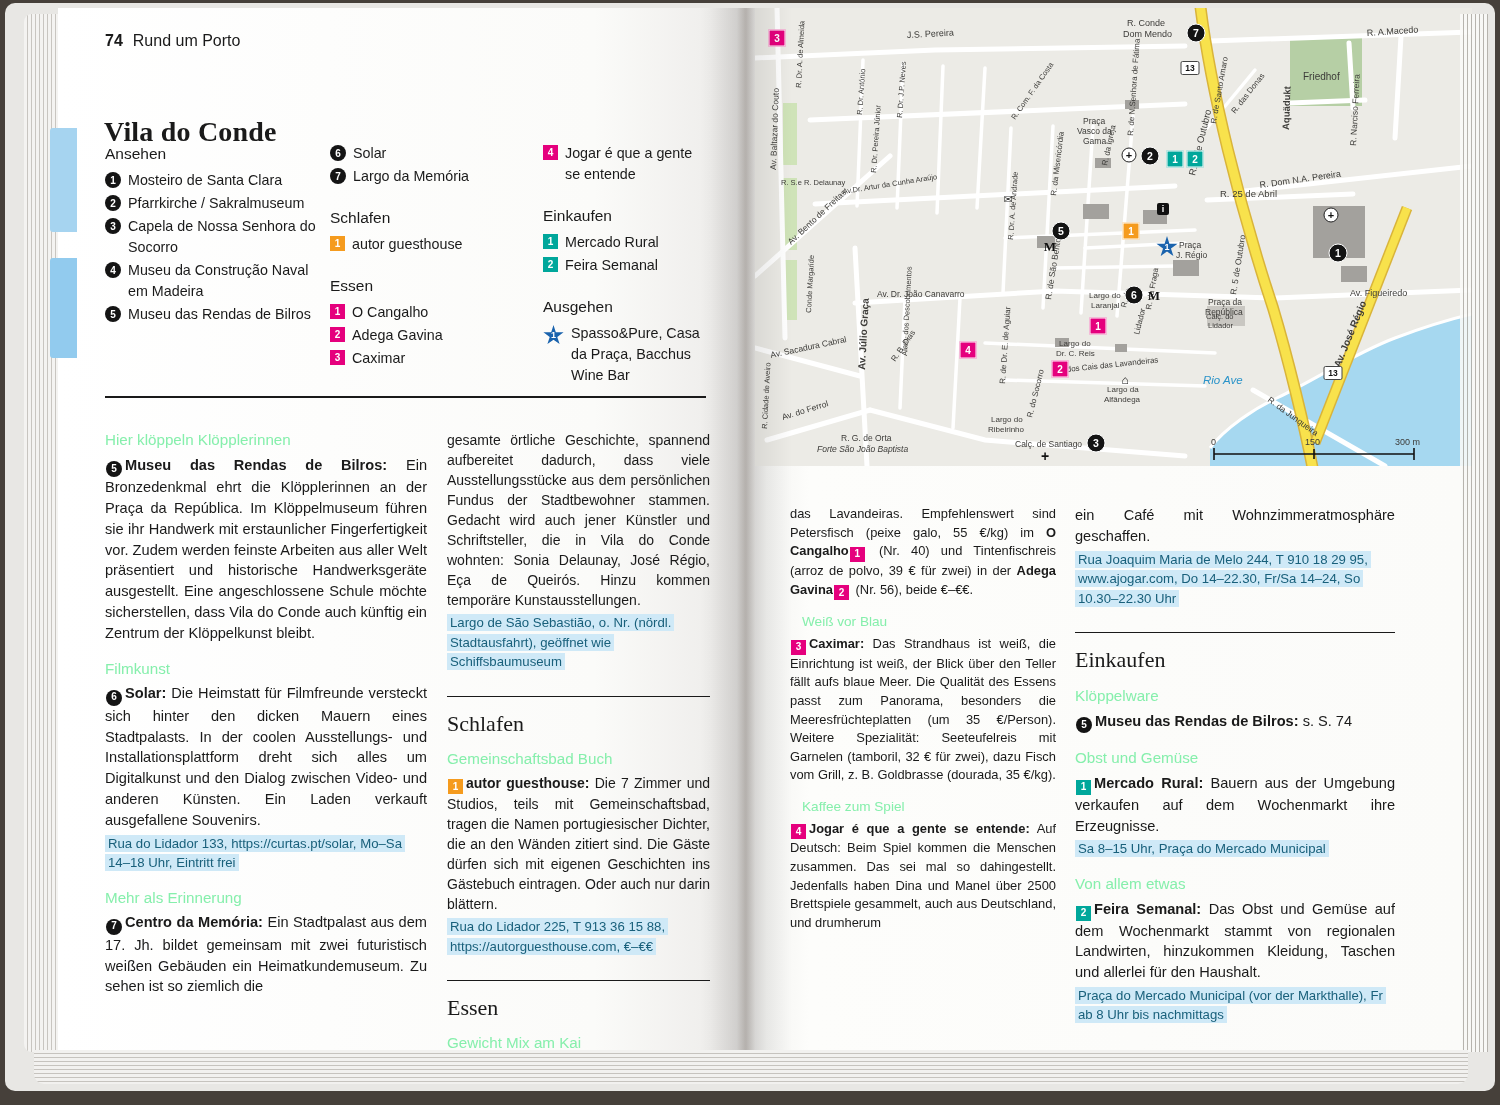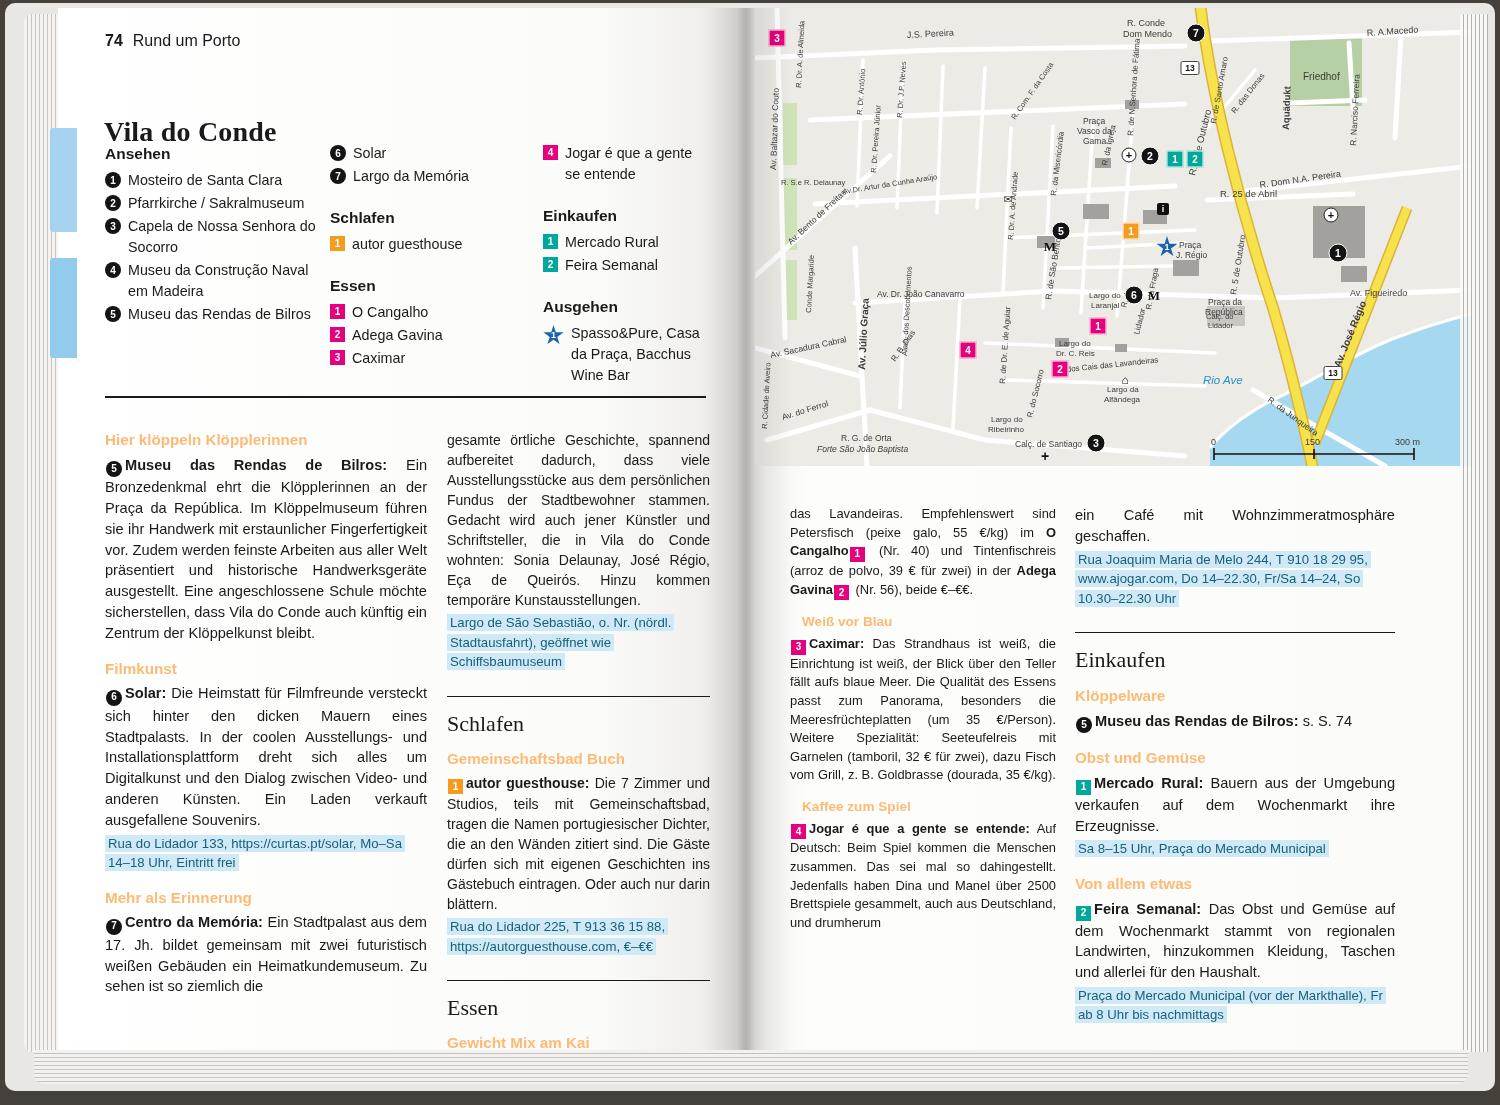--- a/index.html
+++ b/index.html
@@ -19,40 +19,40 @@
   
   .pg-header{position:absolute;left:105px;top:32px;font-size:16px;}
   .pg-header b{margin-right:10px;}
   .title{position:absolute;left:104px;top:92px;font-family:"Liberation Serif",serif;font-weight:bold;font-size:28px;letter-spacing:.2px;margin-top:24px;}
 
   
   .legend-col{position:absolute;top:143px;font-size:14.3px;line-height:21px;}
   .lg-a{left:105px;width:218px;}
   .lg-b{left:330px;width:205px;}
   .lg-c{left:543px;width:168px;}
-  .lg-head{font-weight:bold;font-size:15.5px;margin:0 0 6px;}
+  .lg-head{font-weight:normal;font-size:15.5px;margin:0 0 6px;}
   .lg-head.mt{margin-top:20px;}
   .lg-item{display:flex;gap:7px;margin:0 0 2px;align-items:flex-start;}
   .lm{display:inline-flex;align-items:center;justify-content:center;width:16px;height:16px;font-size:10px;font-weight:bold;color:#fff;flex:0 0 auto;margin-top:2px;}
   .lm-c{border-radius:50%;background:#141414;}
   .lm-p{background:#e5007d;width:15px;height:15px;}
   .lm-o{background:#f59b1e;width:15px;height:15px;}
   .lm-t{background:#00a79b;width:15px;height:15px;}
   .lm-star{background:#1a63ad;width:21px;height:21px;font-size:9px;
     clip-path:polygon(50% 0%,61% 35%,98% 35%,68% 57%,79% 91%,50% 70%,21% 91%,32% 57%,2% 35%,39% 35%);}
   .rule{position:absolute;left:105px;top:396px;width:601px;height:2px;background:#1a1a1a;}
 
   
   .tcol{position:absolute;overflow:hidden;}
   .col1{left:105px;top:430px;width:322px;height:624px;font-size:14.6px;line-height:20.8px;}
   .col2{left:447px;top:430px;width:263px;height:624px;font-size:14px;line-height:20px;}
   .col3{left:790px;top:505px;width:266px;height:549px;font-size:12.9px;line-height:18.6px;}
   .col4{left:1075px;top:505px;width:320px;height:549px;font-size:14.6px;line-height:20.8px;}
   .b{margin:0 0 3px;text-align:justify;}
-  .chead{color:#fdba74;font-weight:bold;font-size:15.2px;margin:15px 0 4px;}
+  .chead{color:#86efac;font-weight:normal;font-size:15.2px;margin:15px 0 4px;}
   .col3 .chead{font-size:13.6px;margin:13px 12px 3px;}
   .chead.first{margin-top:0;}
   .shead{font-family:"Liberation Serif",serif;font-size:22px;font-weight:normal;border-top:1.5px solid #1a1a1a;padding-top:17px;margin:24px 0 12px;}
   .addr{margin:3px 0 0;line-height:19.5px;}
   .addr .hl{background:#cfe9f7;color:#19607b;font-size:13.2px;padding:1px 3px;-webkit-box-decoration-break:clone;box-decoration-break:clone;}
   .col3 .addr{line-height:16.5px;}
   .col3 .addr .hl{font-size:11.6px;}
   .im{display:inline-flex;align-items:center;justify-content:center;width:15px;height:15px;font-size:10px;font-weight:bold;color:#fff;vertical-align:-2px;margin:0 3px 0 1px;}
   .im-c{width:16px;height:16px;border-radius:50%;background:#141414;}
   .im-p{background:#e5007d;}

